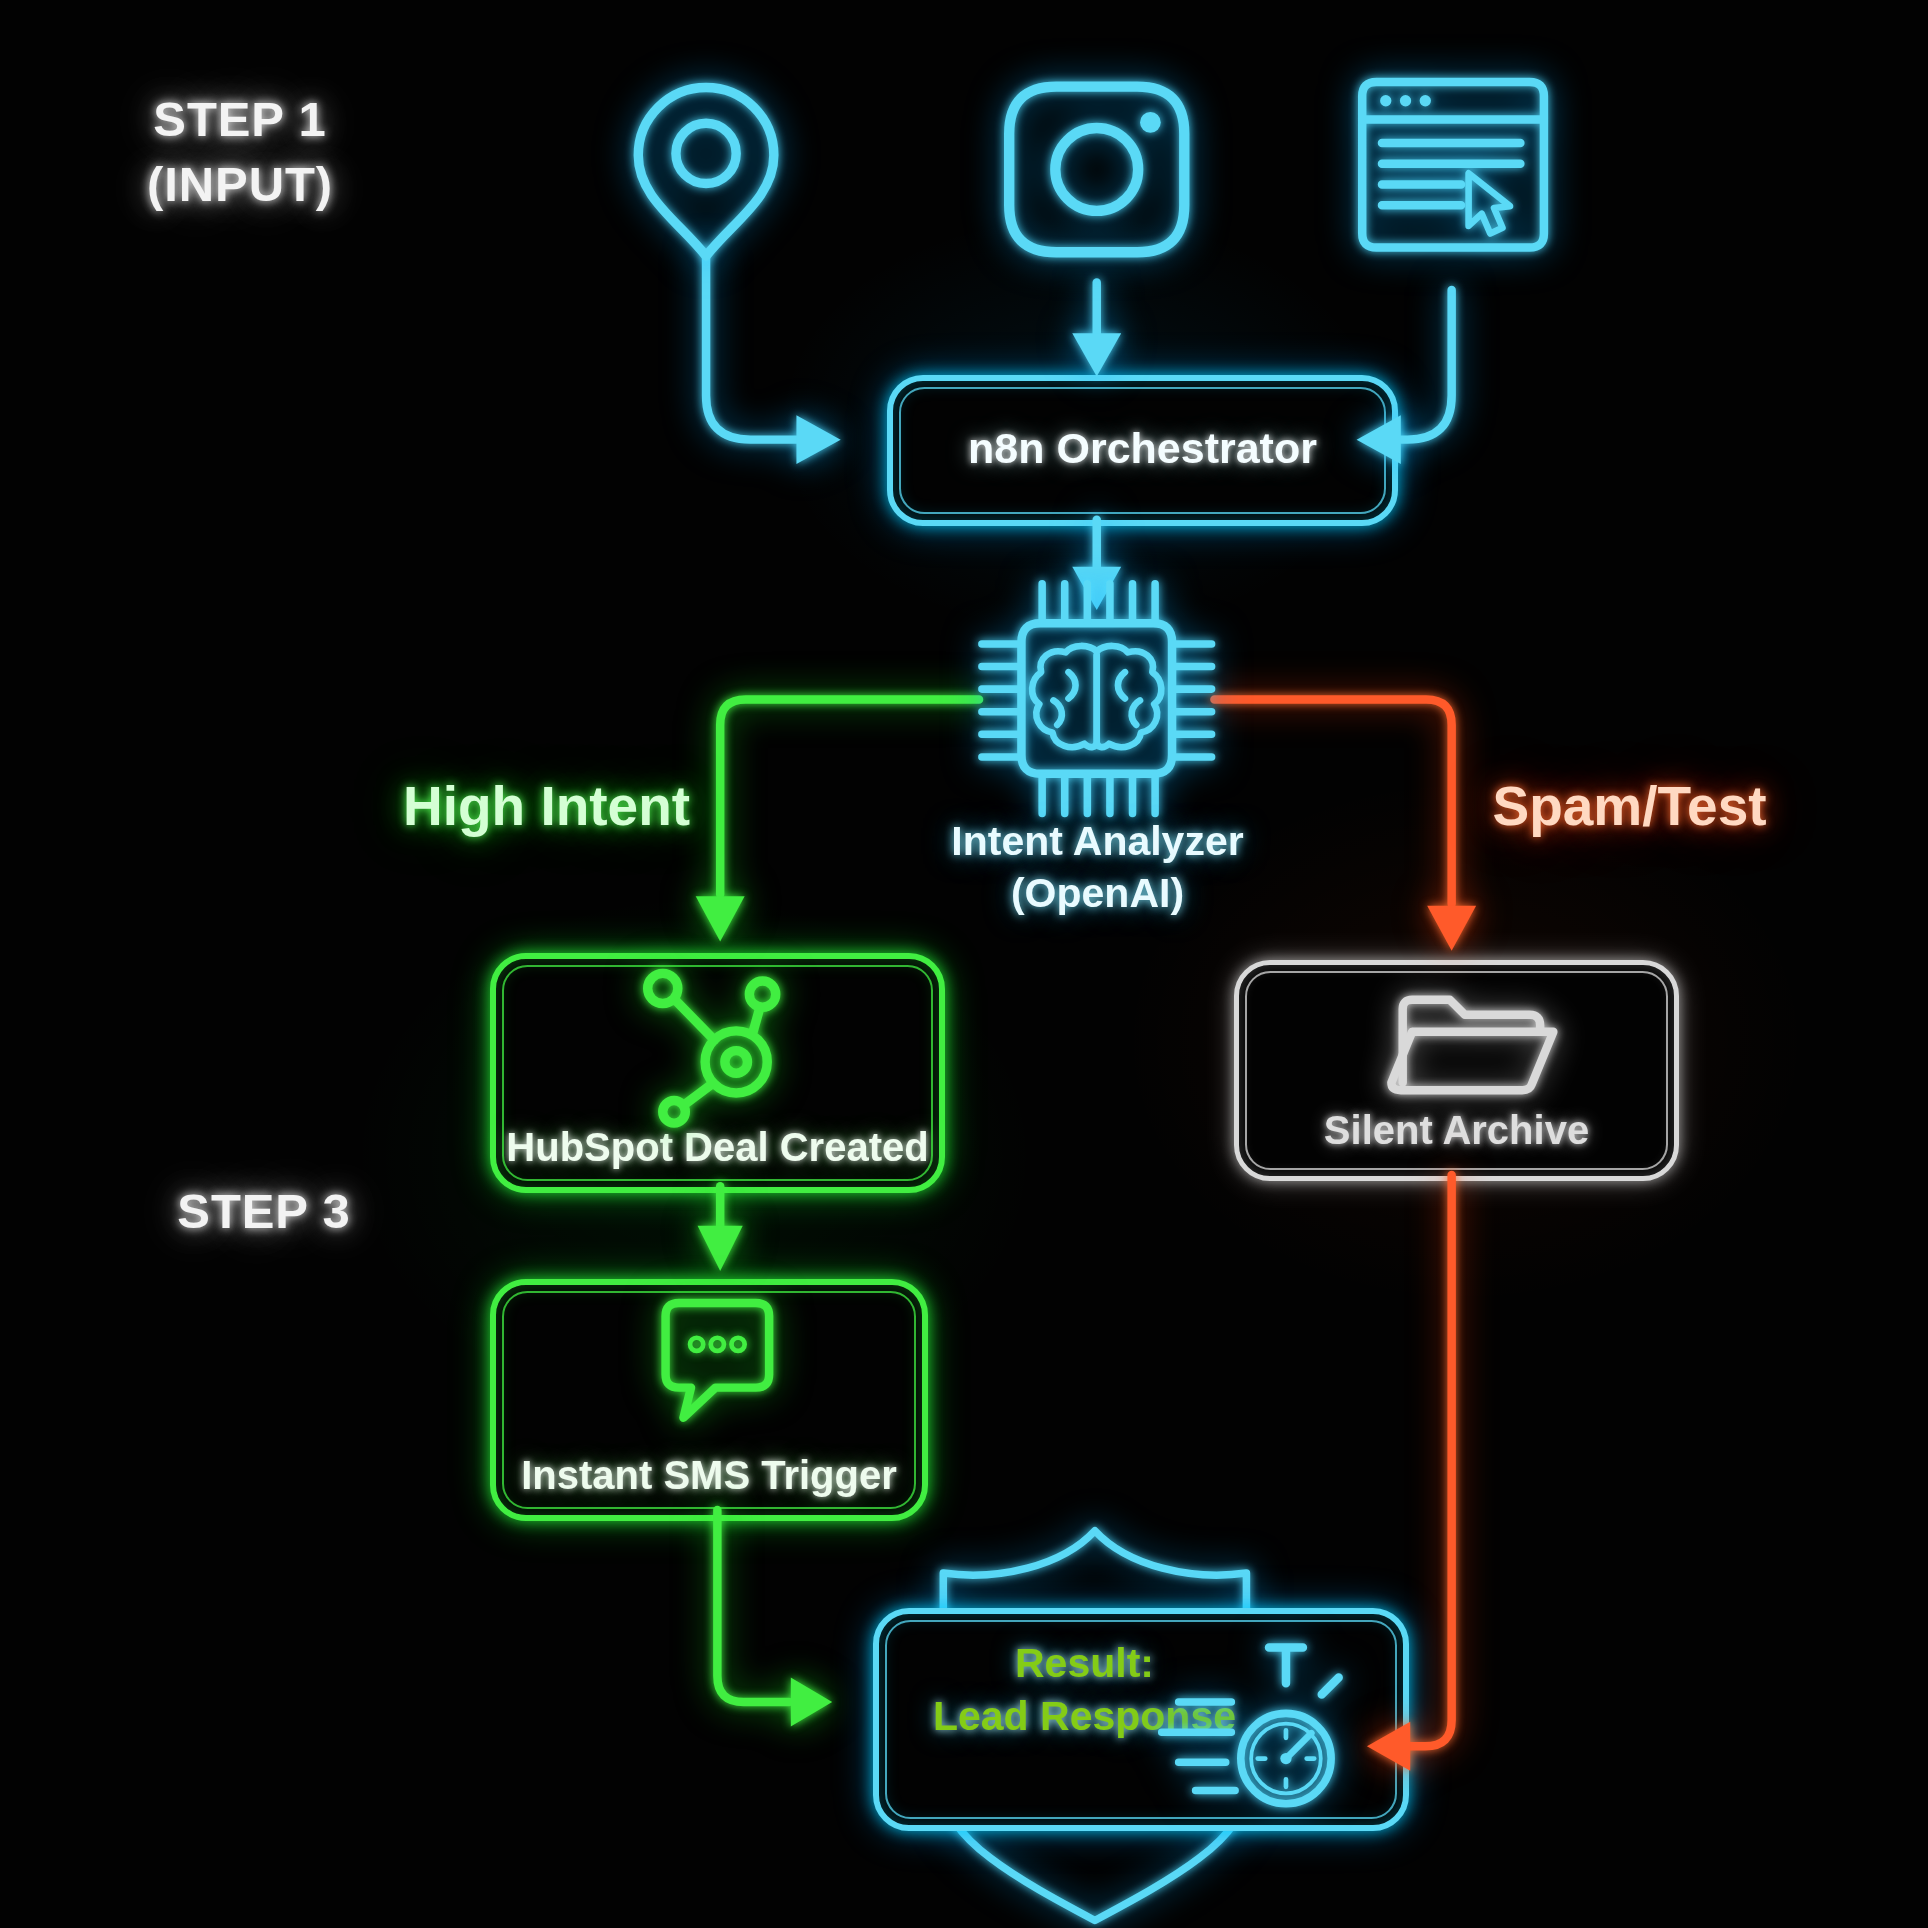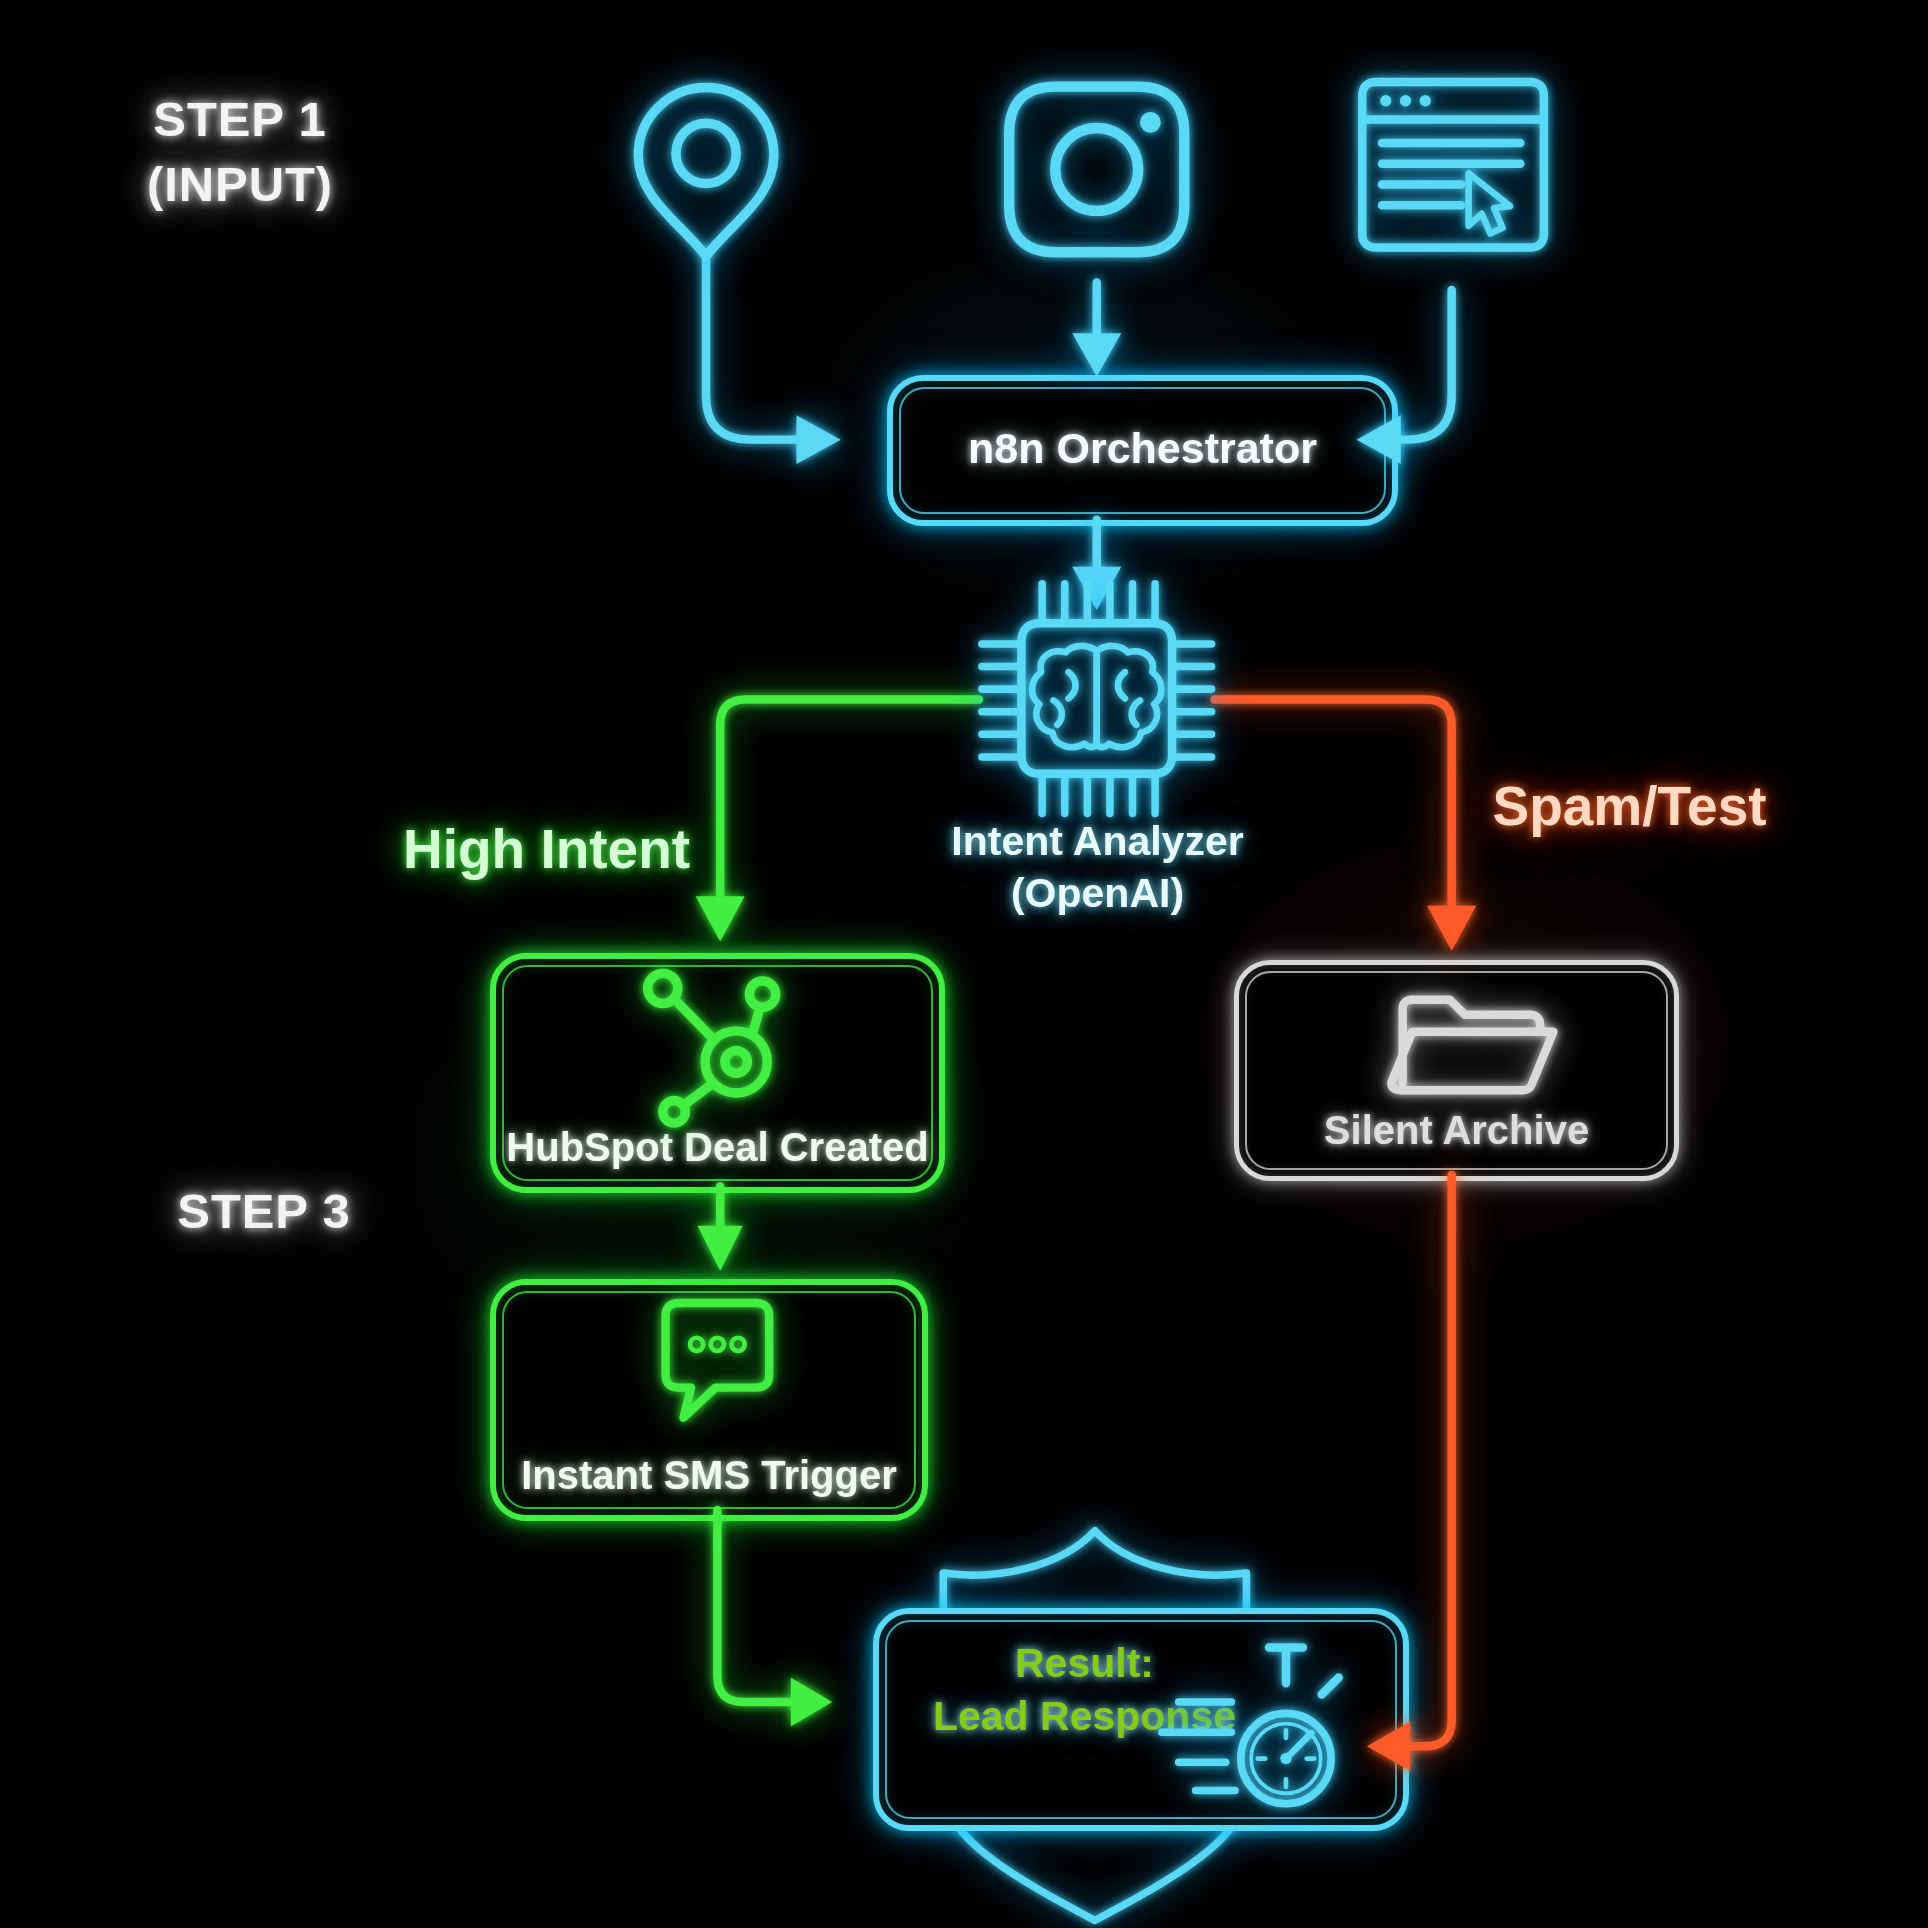--- a/index.html
+++ b/index.html
@@ -36,21 +36,21 @@
     text-shadow:0 0 7.5px rgba(255,255,255,.85),0 0 21px rgba(190,255,255,.5);}
   .lbl-orchestrator{font-size:43px;top:43px;}
   .lbl-green{font-size:40px;bottom:17px;color:#eefcEE;color:#eefcee;
     text-shadow:0 0 7.5px rgba(255,255,255,.85),0 0 21px rgba(120,255,120,.55);}
   .lbl-gray{font-size:40px;bottom:22.6px;color:#dedede;
     text-shadow:0 0 7.5px rgba(255,255,255,.8),0 0 19px rgba(255,255,255,.4);}
   .intent-label{position:absolute;left:862px;top:815px;width:471px;text-align:center;
     font-weight:bold;font-size:41px;line-height:1.28;color:#e9fbff;
     text-shadow:0 0 9.4px rgba(140,235,255,.95),0 0 28px rgba(0,190,255,.6);}
   .branch-label{position:absolute;font-weight:bold;font-size:55px;text-align:center;}
-  .branch-green{color:#d4ffd4;text-shadow:0 0 9.4px rgba(90,255,90,.95),0 0 28px rgba(30,230,30,.65),0 0 56px rgba(30,230,30,.4);margin-top:43px;}
+  .branch-green{color:#d4ffd4;text-shadow:0 0 9.4px rgba(90,255,90,.95),0 0 28px rgba(30,230,30,.65),0 0 56px rgba(30,230,30,.4);}
   .branch-red{color:#ffd9c2;text-shadow:0 0 9.4px rgba(255,110,50,.95),0 0 28px rgba(255,70,20,.65),0 0 56px rgba(255,70,20,.4);}
   .result-text{position:absolute;left:17px;top:22.6px;width:377px;text-align:center;
     font-weight:bold;font-size:41px;line-height:1.3;color:#84cc16;
     text-shadow:0 0 8.5px rgba(180,245,255,.95),0 0 24.5px rgba(0,200,255,.55);}
 
   
   path,circle.ring{fill:none;stroke-linecap:round;stroke-linejoin:round;}
   .c-cyan{stroke:var(--cyan);filter:drop-shadow(0 0 5px rgba(80,220,255,.9)) drop-shadow(0 0 18px rgba(0,170,255,.55));}
   .c-cyan polygon{fill:var(--cyan);stroke:none;}
   .c-green{stroke:var(--green);filter:drop-shadow(0 0 5px rgba(70,255,70,.9)) drop-shadow(0 0 18px rgba(20,220,30,.55));}

